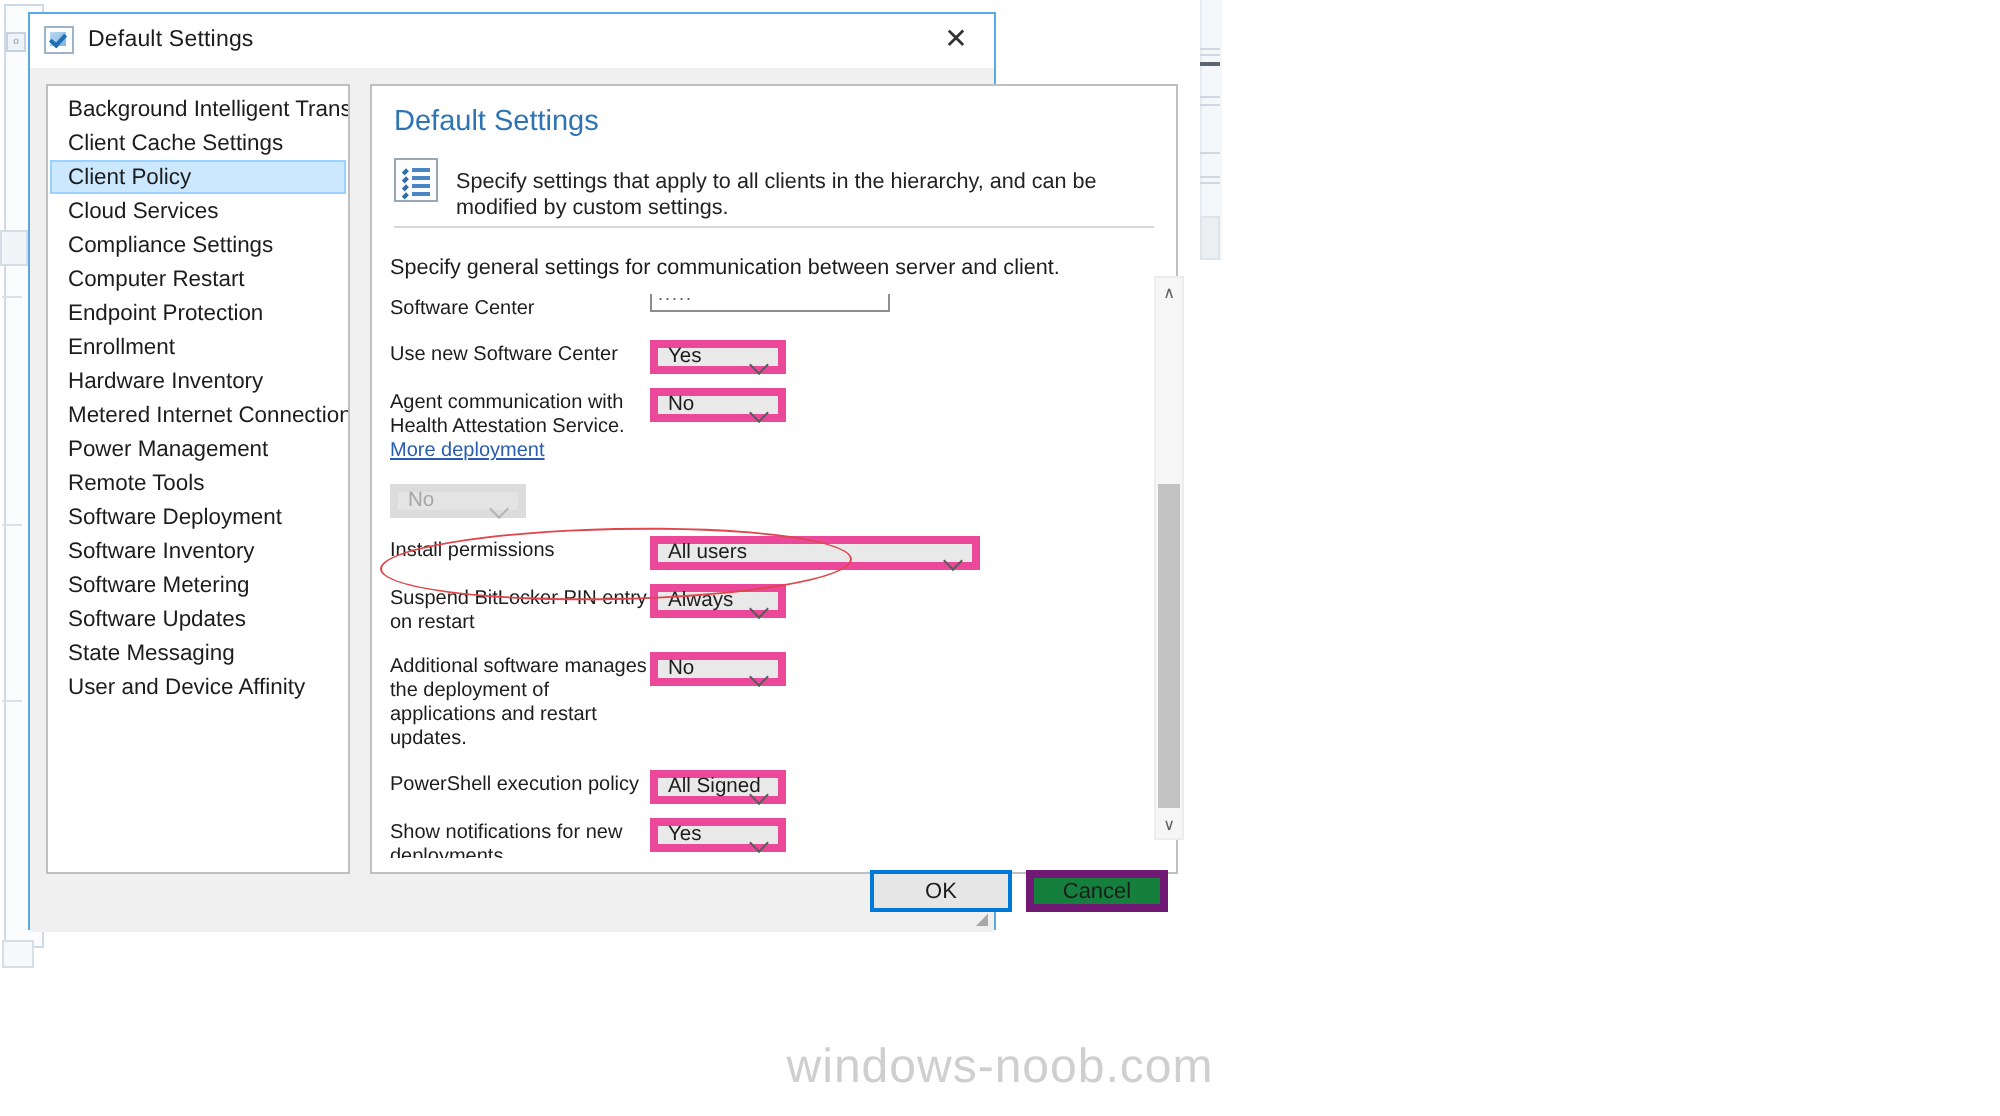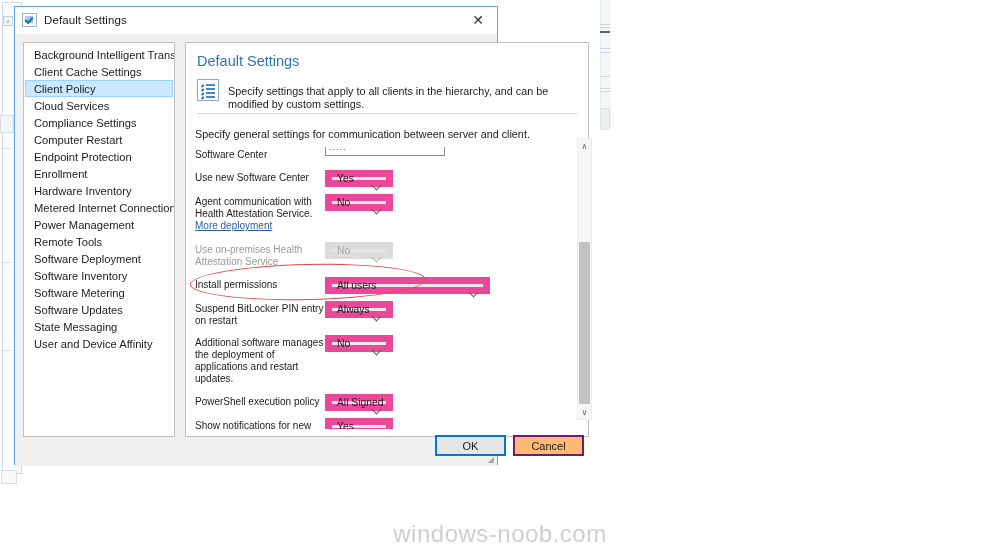--- a/index.html
+++ b/index.html
@@ -100,21 +100,21 @@
   }
   .rows{position:absolute;left:0;top:0;width:365px;}
   .row{display:flex;align-items:flex-start;margin-bottom:7px;position:relative;}
   .row-label{
     width:130px;flex:none;font-size:10px;color:#1c1c1c;line-height:12px;padding-top:2px;
   }
   .row-label.dim{color:#9a9a9a;}
   .row-label a{color:#2a5db0;text-decoration:underline;}
 
   .combo{
-    height:17px;width:68px;background:#e9e9e9;border:7px solid #ec4899;box-sizing:border-box;
+    height:17px;width:68px;background:#e9e9e9;border:4px solid #ec4899;box-sizing:border-box;
     display:flex;align-items:center;position:relative;flex:none;
   }
   .combo.wide{width:165px;}
   .combo .val{font-size:10.3px;color:#1c1c1c;padding-left:5px;}
   .combo.disabled{background:#e4e4e4;border-color:#dcdcdc;}
   .combo.disabled .val{color:#a6a6a6;}
   .chev{
     position:absolute;right:6px;top:5px;width:6px;height:6px;
     border-right:1.3px solid #5c5c5c;border-bottom:1.3px solid #5c5c5c;
     transform:rotate(45deg);
@@ -136,21 +136,21 @@
     position:absolute;left:0;width:13px;height:14px;display:flex;align-items:center;justify-content:center;
     font-size:8px;color:#606060;
   }
   .vscroll .arr.top{top:0;}
   .vscroll .arr.bot{bottom:0;}
   .vscroll .thumb{position:absolute;left:1px;top:103px;width:11px;height:162px;background:#c2c2c2;}
 
   
   .btn-row{position:absolute;left:0;bottom:9px;width:100%;height:22px;}
   .btn{
-    position:absolute;width:71px;height:21px;background:#fdba74;border:2px solid #701a75;
+    position:absolute;width:71px;height:21px;background:#15803d;border:4px solid #701a75;
     font-size:11px;color:#1c1c1c;display:flex;align-items:center;justify-content:center;
     box-sizing:border-box;
   }
   .btn.ok{left:420px;border:1px solid #0078d7;outline:1px solid #0078d7;outline-offset:-2px;background:#e6e6e6;}
   .btn.cancel{left:498px;}
 
   .grip{position:absolute;right:3px;bottom:2px;font-size:8px;color:#a8a8a8;}
 
   
   .annot{
@@ -259,21 +259,20 @@
 
           <div class="row" style="margin-bottom:10px;">
             <div class="row-label"><span>Agent communication with Health Attestation Service. </span><a href="#">More deployment</a></div>
             <div class="combo">
               <span class="val">No</span>
               <span class="chev"></span>
             </div>
           </div>
 
           <div class="row" style="margin-bottom:9px;">
-            <div class="row-label dim">Use on-premises Health Attestation Service</div>
             <div class="combo disabled">
               <span class="val">No</span>
               <span class="chev"></span>
             </div>
           </div>
 
           <div class="row">
             <div class="row-label">Install permissions</div>
             <div class="combo wide">
               <span class="val">All users</span>

